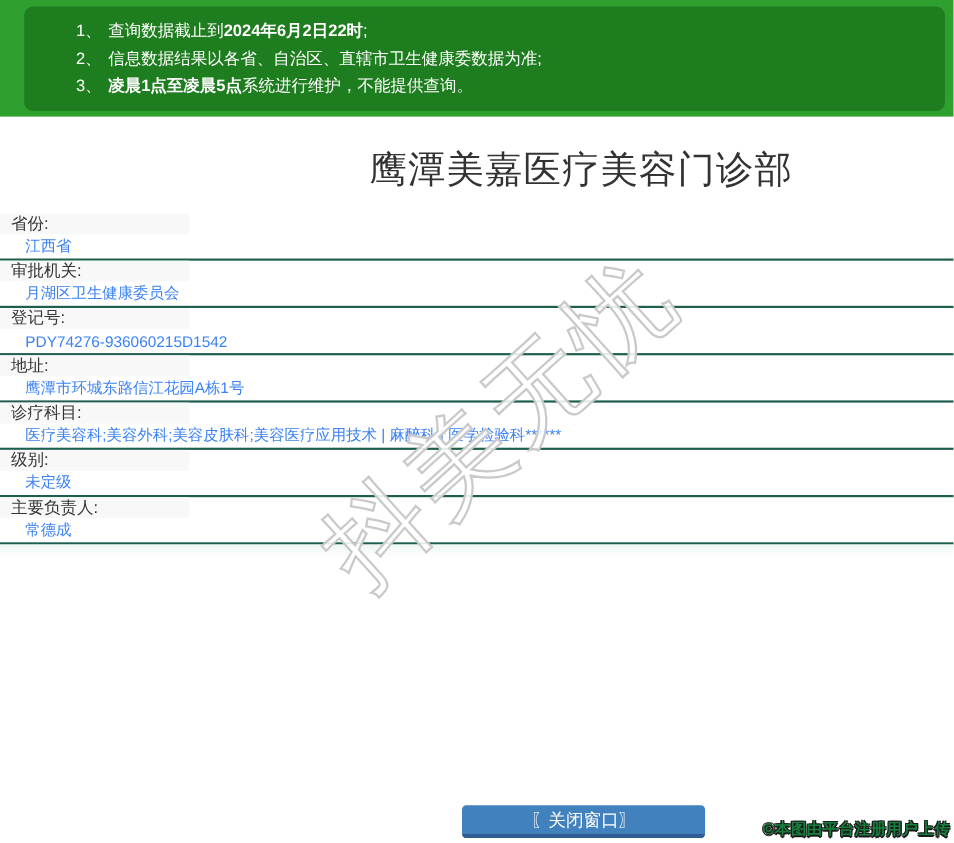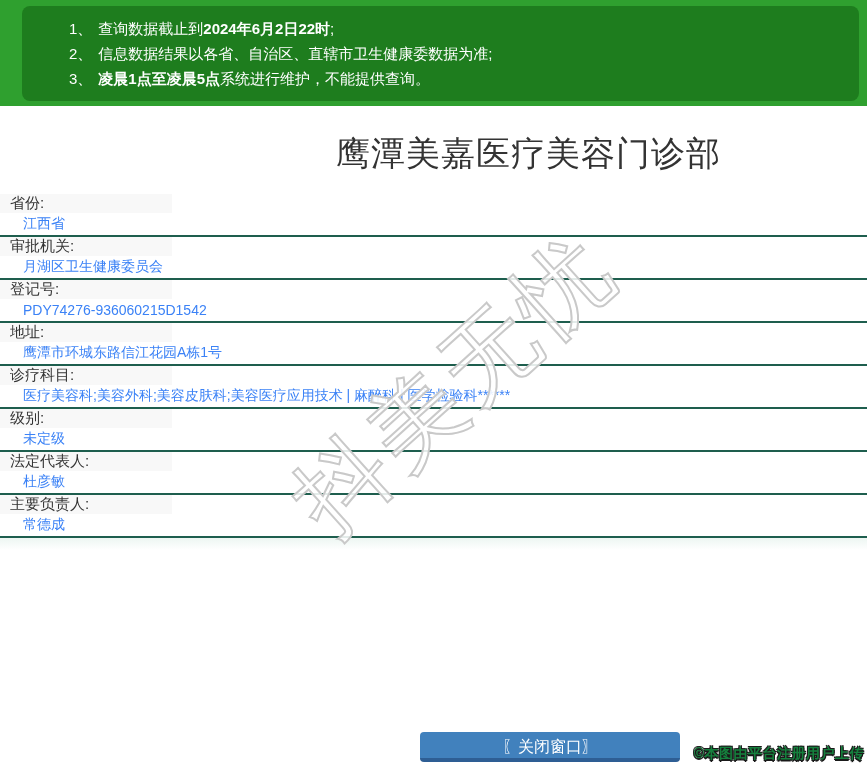--- a/index.html
+++ b/index.html
@@ -59,21 +59,21 @@
     font-size:92px; letter-spacing:6px; white-space:nowrap;
     color:rgba(255,255,255,0.88);
     -webkit-text-stroke:2px #c9c9c9;
     pointer-events:none; z-index:5;
   }
 
   
   .close-btn-wrap { position:absolute; left:0; top:732px; width:867px; z-index:6; }
   .close-btn {
     display:block; margin-left:420px;
-    width:260px; height:30px; padding:0;
+    width:221px; height:30px; padding:0;
     background:#4181bd;
     border:none; border-bottom:4px solid #2e5e94; border-radius:4px;
     color:#fff; font-size:16px; line-height:30px; text-align:center;
     cursor:pointer; font-family:inherit;
   }
 
   
   .photo-credit {
     position:absolute; right:3px; bottom:3px; z-index:10;
     font-size:14px; font-weight:bold; color:#15803d;
@@ -122,24 +122,20 @@
   </div>
   <div class="info-row">
     <div class="label">诊疗科目:</div>
     <div class="value">医疗美容科;美容外科;美容皮肤科;美容医疗应用技术 | 麻醉科 | 医学检验科******</div>
   </div>
   <div class="info-row">
     <div class="label">级别:</div>
     <div class="value">未定级</div>
   </div>
   <div class="info-row">
-    <div class="label">法定代表人:</div>
-    <div class="value">杜彦敏</div>
-  </div>
-  <div class="info-row">
     <div class="label">主要负责人:</div>
     <div class="value">常德成</div>
   </div>
   <div class="table-afterglow"></div>
 </div>
 
 <div class="watermark-diagonal">抖美无忧</div>
 
 <div class="close-btn-wrap">
   <button class="close-btn">〖关闭窗口〗</button>

